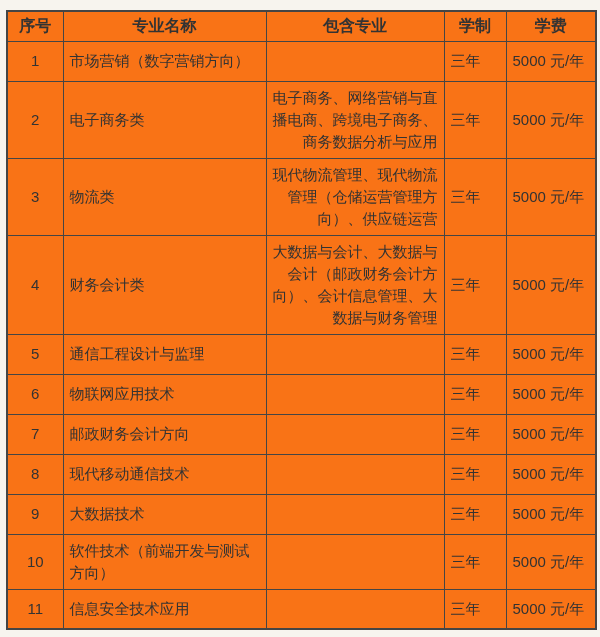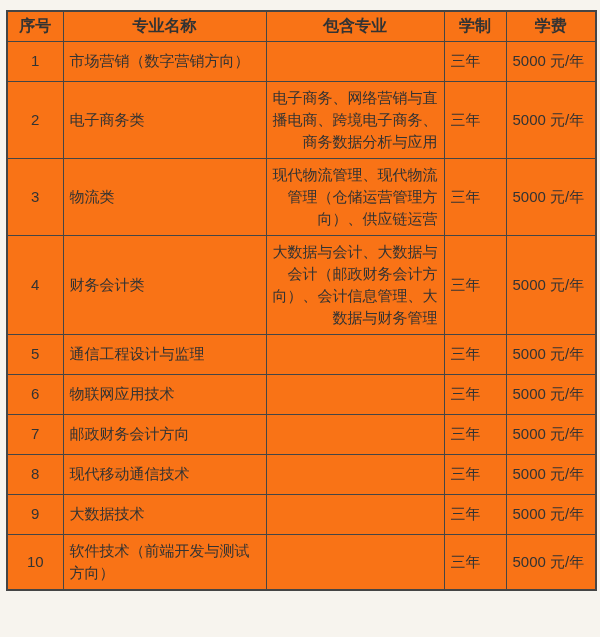--- a/index.html
+++ b/index.html
@@ -137,15 +137,22 @@
           <td class="col-duration">三年</td>
           <td class="col-tuition">5000 元/年</td>
         </tr>
         <tr>
           <td class="col-no">10</td>
           <td class="col-major">软件技术（前端开发与测试方向）</td>
           <td class="col-includes"></td>
           <td class="col-duration">三年</td>
           <td class="col-tuition">5000 元/年</td>
         </tr>
+        <tr>
+          <td class="col-no">11</td>
+          <td class="col-major">信息安全技术应用</td>
+          <td class="col-includes"></td>
+          <td class="col-duration">三年</td>
+          <td class="col-tuition">5000 元/年</td>
+        </tr>
       </tbody>
   </table>
 </div>
 
 </body></html>

